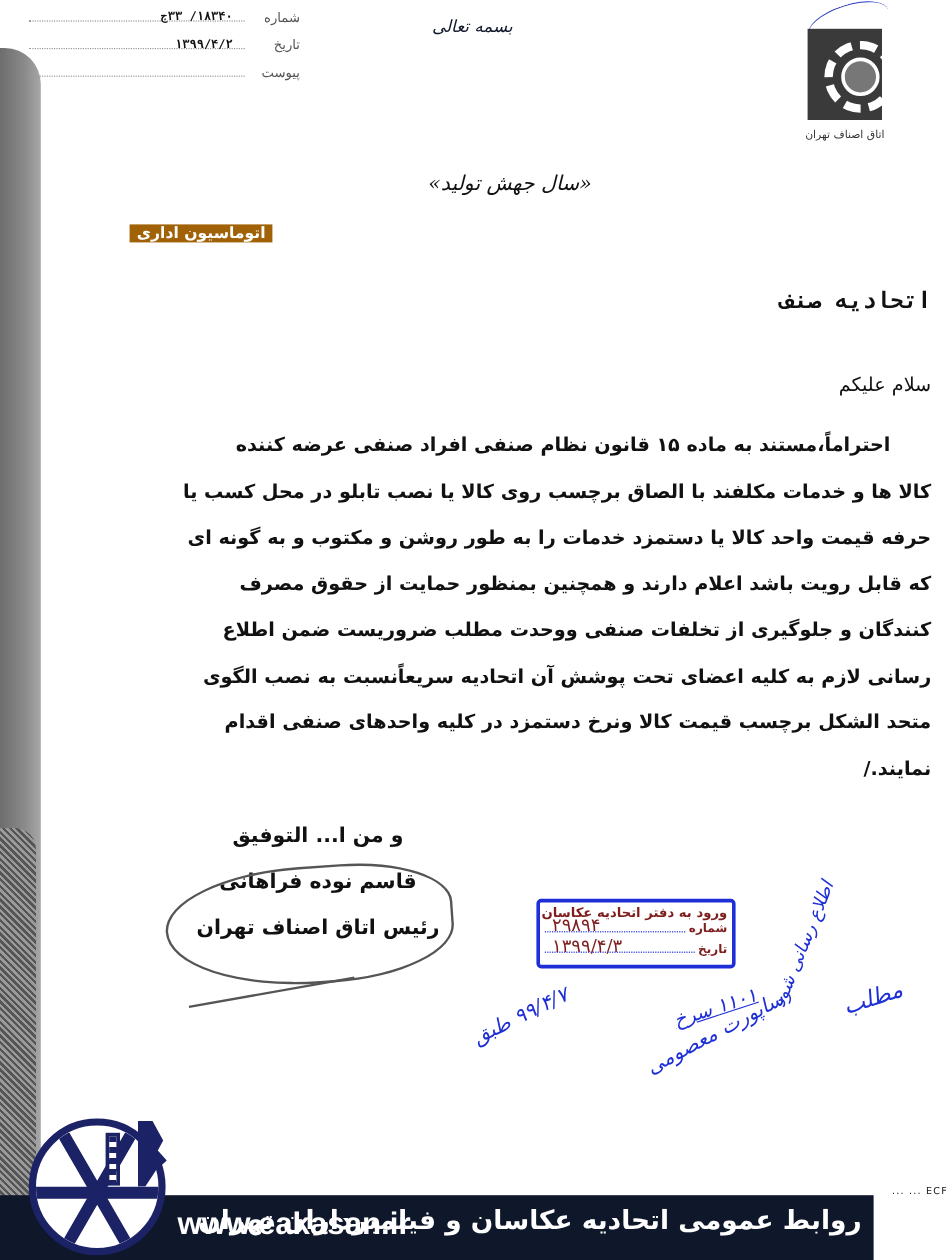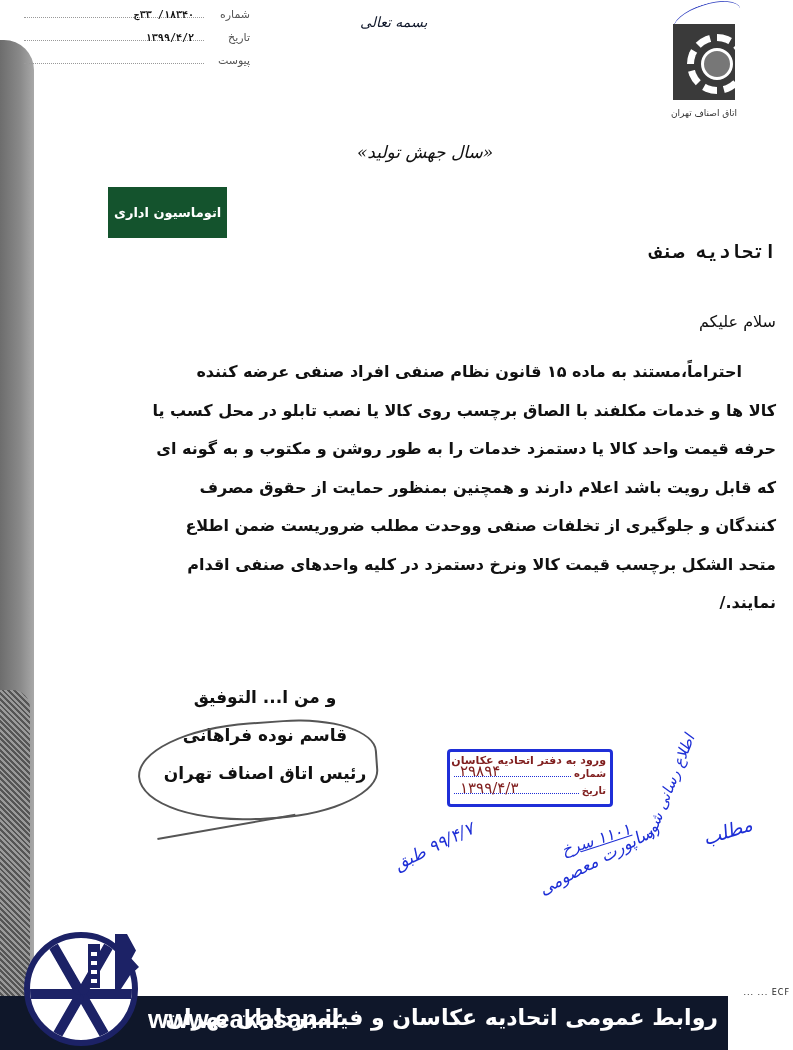--- a/index.html
+++ b/index.html
@@ -26,21 +26,21 @@
   .bismillah { position: absolute; left: 360px; top: 14px; font-size: 14px; font-style: italic; color: #0f172a; font-family: "DejaVu Serif", serif; }
 
   .logo { position: absolute; left: 673px; top: 24px; width: 62px; height: 76px; background: #3a3a3a; overflow: hidden; }
   .logo .gear { position: absolute; left: 14px; top: 10px; width: 60px; height: 60px; border-radius: 50%; border: 7px dashed #fff; }
   .logo .inner { position: absolute; left: 28px; top: 24px; width: 32px; height: 32px; border-radius: 50%; background: #777; border: 3px solid #fff; }
   .logo-caption { position: absolute; left: 668px; top: 108px; width: 72px; text-align: center; font-size: 9px; color: #333; direction: rtl; }
   .pen-stroke { position: absolute; left: 672px; top: 4px; width: 70px; height: 30px; border-top: 1.5px solid #3040c0; transform: rotate(-18deg); border-radius: 50%; }
 
   .slogan { position: absolute; left: 340px; top: 142px; width: 170px; text-align: center; font-size: 17px; font-style: italic; font-family: "DejaVu Serif", serif; direction: rtl; }
 
-  .badge { position: absolute; left: 108px; top: 187px; background: #14532d; color: #fff; font-weight: bold; font-size: 13px; padding: 18px 6px; direction: rtl; }
+  .badge { position: absolute; left: 108px; top: 187px; background: #a16207; color: #fff; font-weight: bold; font-size: 13px; padding: 0 6px; direction: rtl; }
 
   .letter { position: absolute; left: 90px; top: 240px; width: 686px; direction: rtl; text-align: right; }
   .recipient { font-size: 19px; font-weight: bold; margin-bottom: 22px; font-family: Liberation Mono, monospace; }
   .greeting { font-size: 16px; margin-bottom: 22px; margin-top: 48px; }
   .body-line { font-size: 16px; font-weight: bold; line-height: 38.5px; white-space: nowrap; }
   .body-line.first { padding-right: 34px; }
 
   .closing { position: absolute; left: 150px; top: 678px; width: 230px; direction: rtl; text-align: center; }
   .closing div { font-weight: bold; font-size: 17px; height: 38px; line-height: 38px; }
   .scribble { position: absolute; left: 138px; top: 722px; width: 240px; height: 98px; border: 2px solid #555; border-radius: 50% 40% 45% 55%; transform: rotate(-4deg); pointer-events: none; }
@@ -111,20 +111,21 @@
 <div class="badge">اتوماسیون اداری</div>
 
 <div class="letter">
   <div class="recipient">اتحادیه صنف</div>
   <div class="greeting">سلام علیکم</div>
   <div class="body-line first">احتراماً،مستند به ماده ۱۵ قانون نظام صنفی افراد صنفی عرضه کننده</div>
   <div class="body-line">کالا ها و خدمات مکلفند با الصاق برچسب روی کالا یا نصب تابلو در محل کسب یا</div>
   <div class="body-line">حرفه قیمت واحد کالا یا دستمزد خدمات را به طور روشن و مکتوب و به گونه ای</div>
   <div class="body-line">که قابل رویت باشد اعلام دارند و همچنین  بمنظور حمایت از حقوق مصرف</div>
   <div class="body-line">کنندگان و جلوگیری از تخلفات صنفی ووحدت مطلب ضروریست ضمن اطلاع</div>
+  <div class="body-line">رسانی لازم به کلیه اعضای تحت پوشش آن اتحادیه سریعاًنسبت به نصب الگوی</div>
   <div class="body-line">متحد الشکل برچسب قیمت کالا ونرخ دستمزد در کلیه واحدهای صنفی اقدام</div>
   <div class="body-line">نمایند./</div>
 </div>
 
 <div class="closing">
   <div>و من ا... التوفیق</div>
   <div>قاسم نوده فراهانی</div>
   <div>رئیس اتاق اصناف تهران</div>
 </div>
 <div class="scribble"></div>

